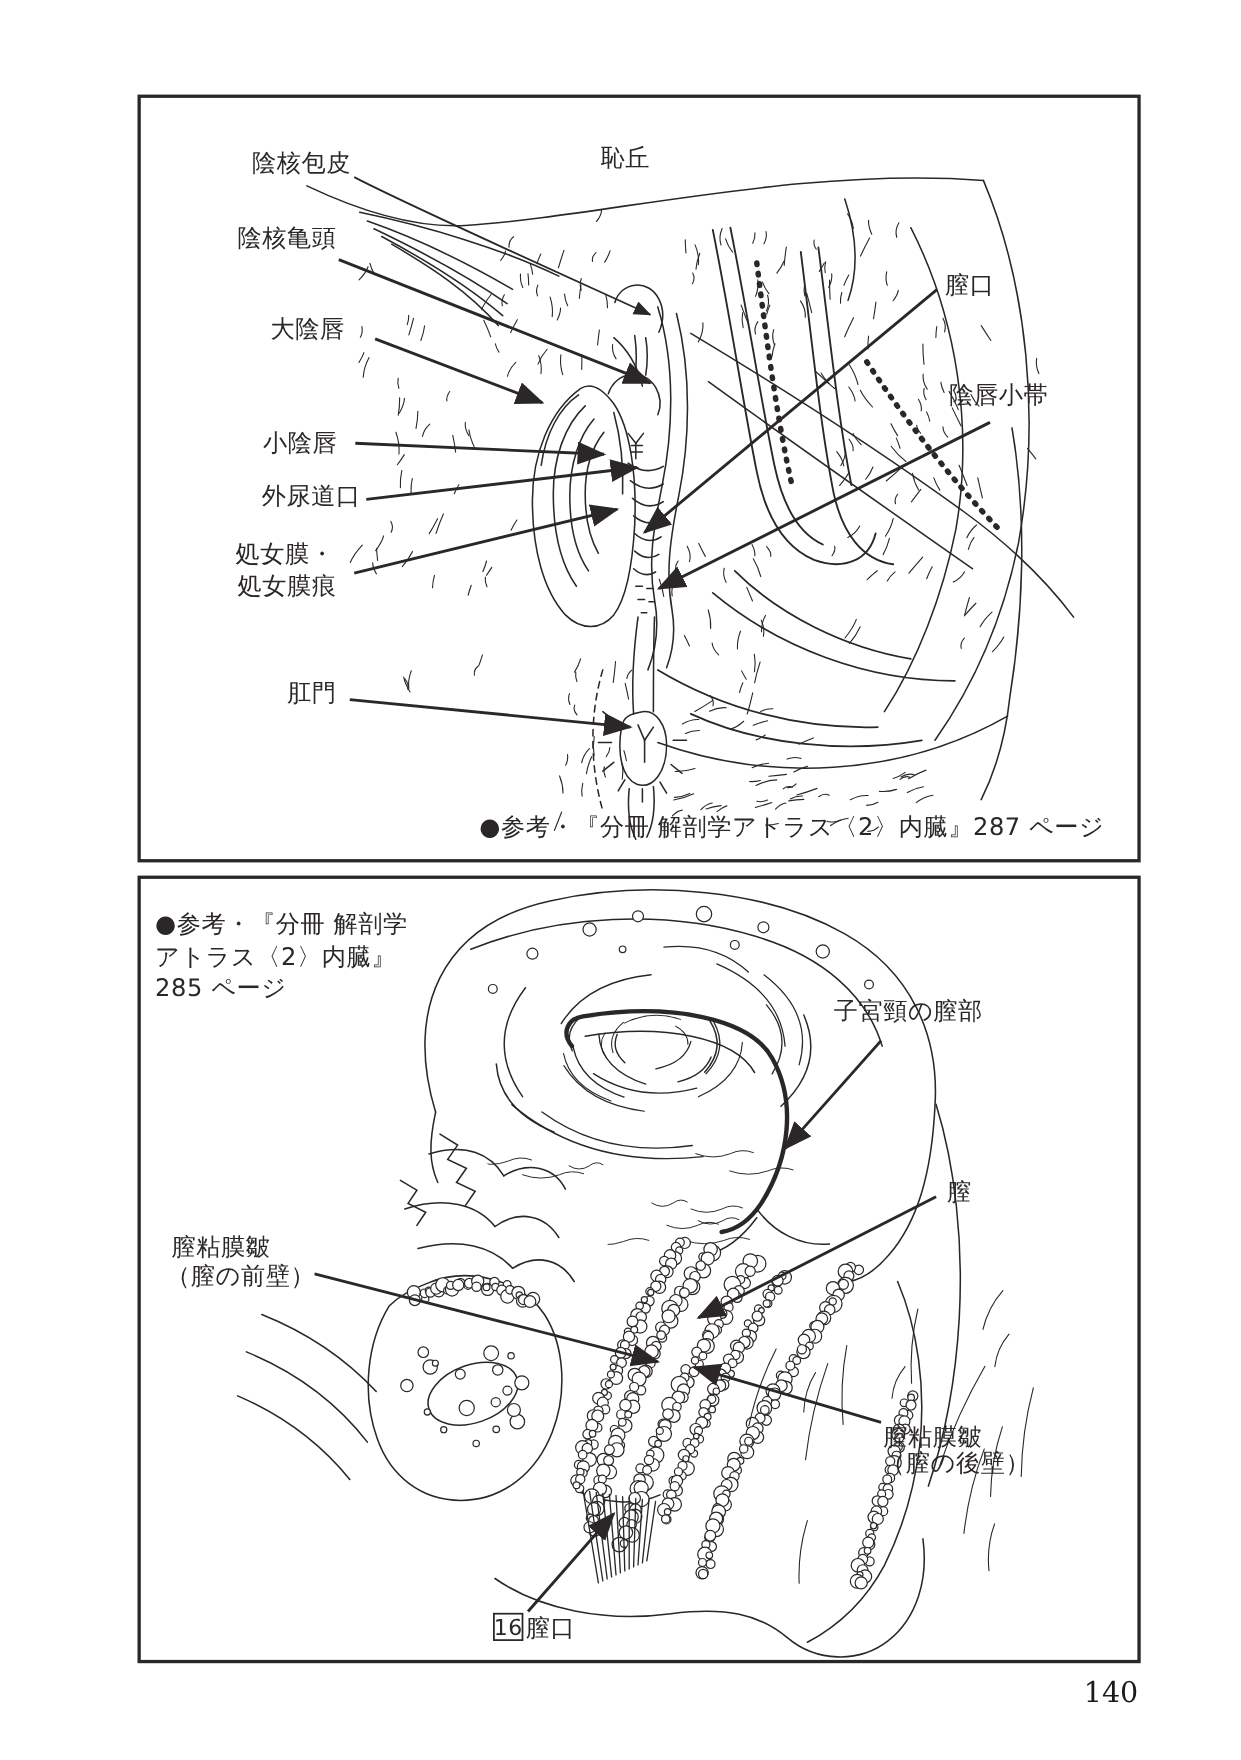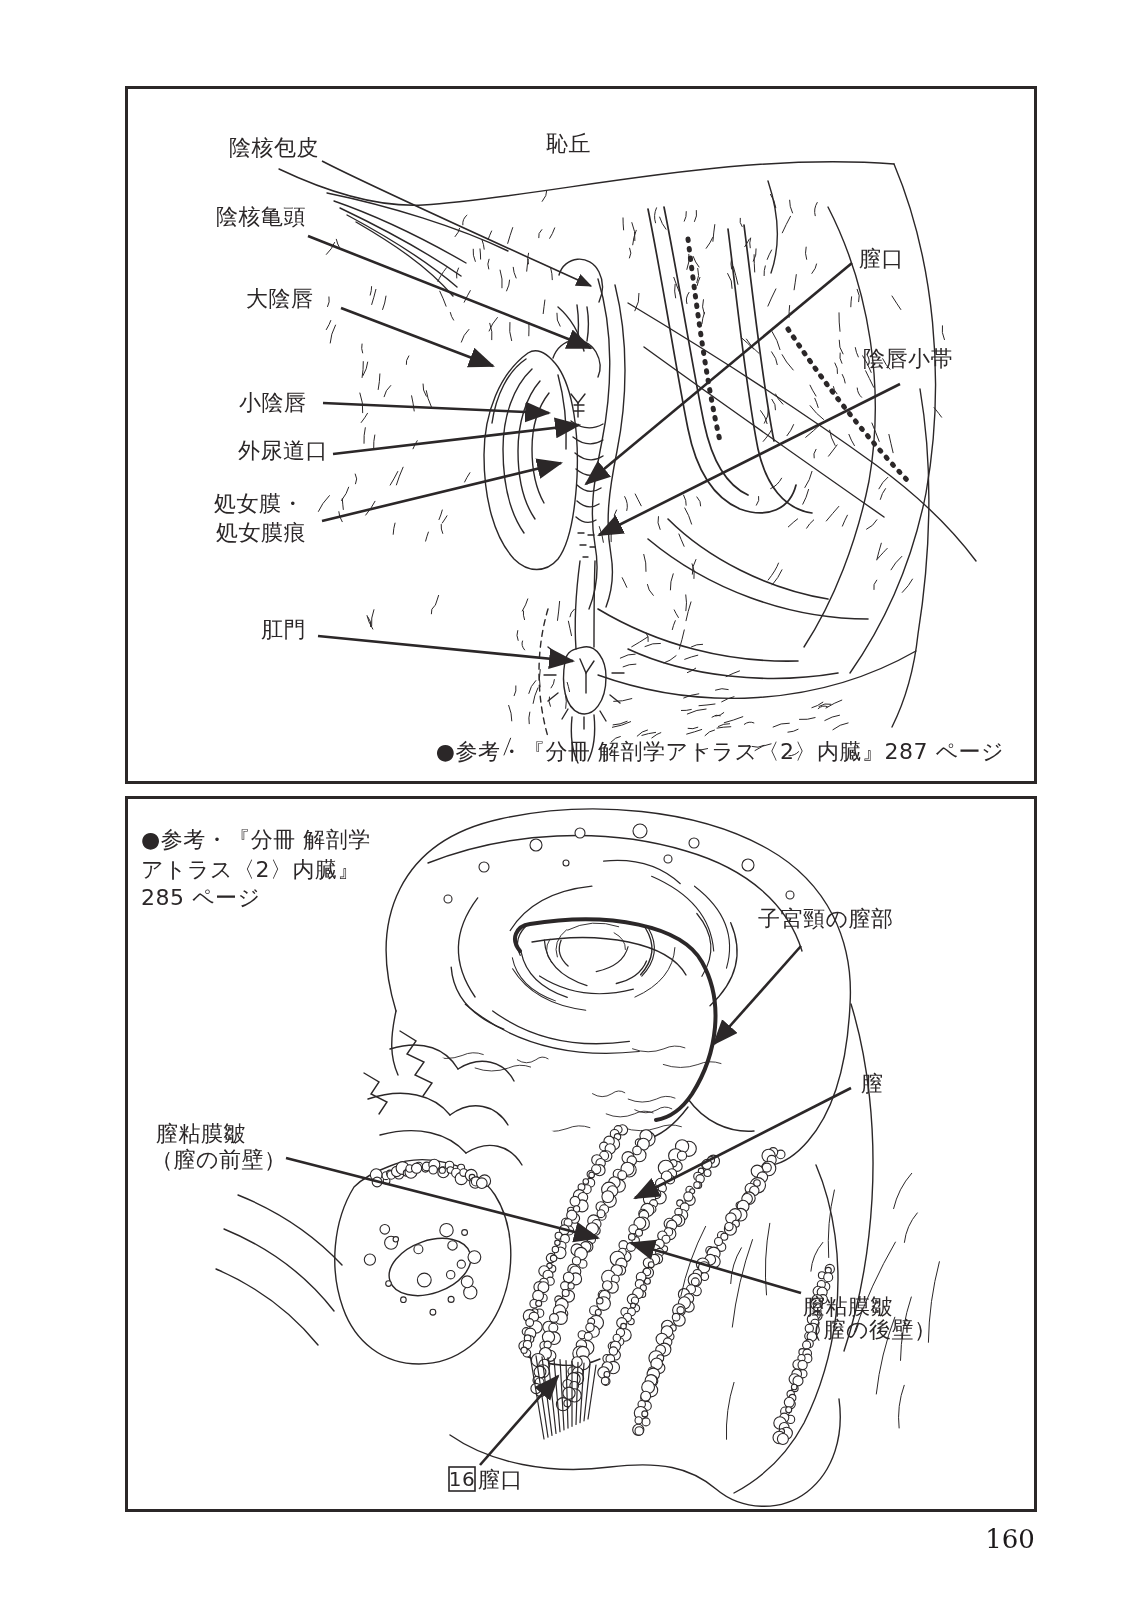--- a/index.html
+++ b/index.html
@@ -977,13 +977,13 @@
     <text x="28" y="342">膣粘膜皺</text>
     <text x="23" y="368">（膣の前壁）</text>
     <text x="675" y="515">膣粘膜皺</text>
     <text x="673" y="538">（膣の後壁）</text>
     <rect x="321" y="668" width="26" height="24" fill="none" stroke="#2b2728" stroke-width="1.6"></rect>
     <text x="334" y="687" text-anchor="middle" class="small">16</text>
     <text x="350" y="688">膣口</text>
   </svg>
 </div>
 
-<div id="page-number">160</div>
+<div id="page-number">140</div>
 
 </body></html>

